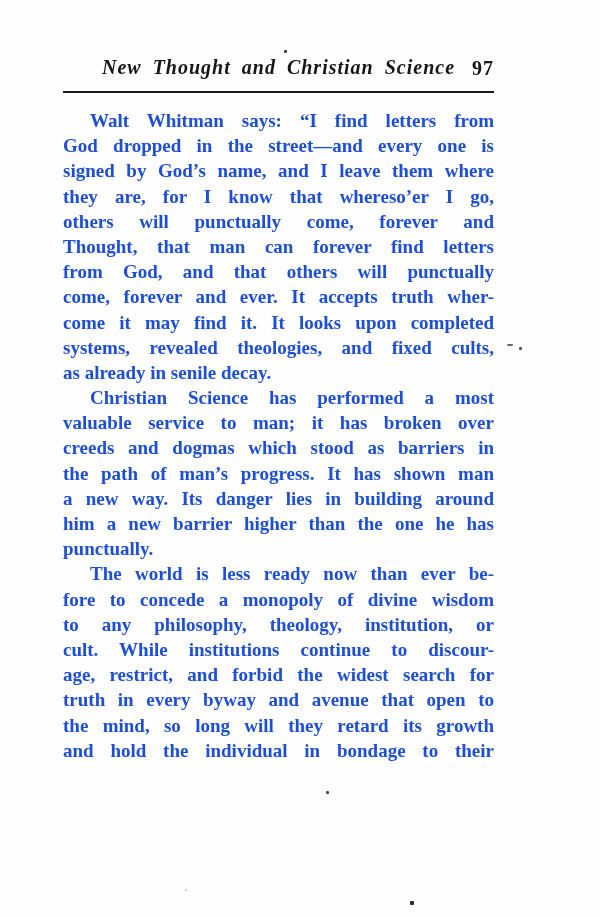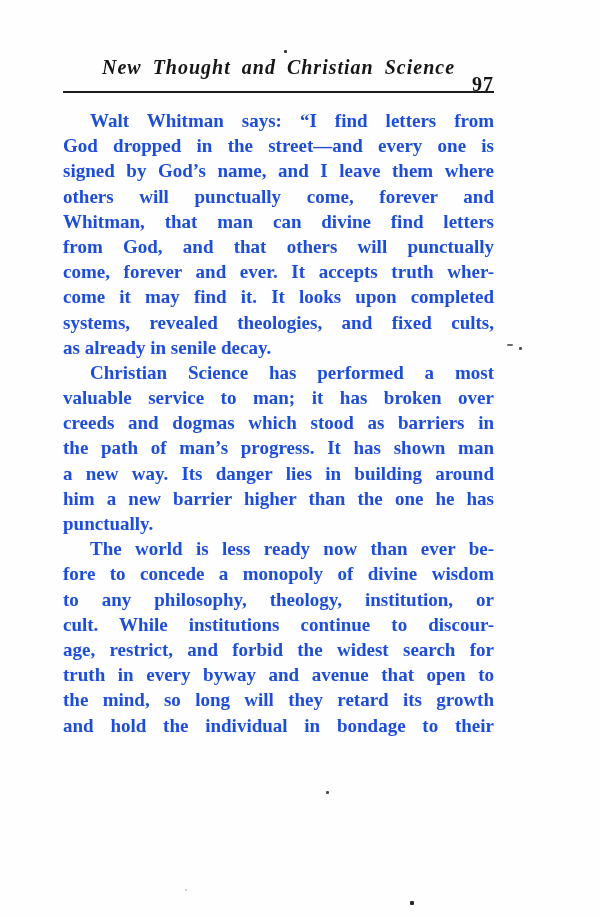--- a/index.html
+++ b/index.html
@@ -30,21 +30,21 @@
     font-style: italic;
     font-weight: bold;
     font-size: 20px;
     letter-spacing: 1px;
     word-spacing: 5px;
     color: #161616;
   }
   .running-head .page-number {
     position: absolute;
     right: 0;
-    top: 17px;
+    top: 1px;
     font-size: 20px;
     font-weight: bold;
     letter-spacing: 1px;
     color: #161616;
   }
   .head-rule {
     position: absolute;
     left: 63px;
     top: 91px;
     width: 431px;
@@ -92,22 +92,23 @@
     <span class="title">New Thought and Christian Science</span>
     <span class="page-number">97</span>
   </div>
 
   <div class="head-rule"></div>
 
   <div class="text-block">
       <div class="line indent">Walt Whitman says: “I find letters from</div>
       <div class="line">God dropped in the street—and every one is</div>
       <div class="line">signed by God’s name, and I leave them where</div>
+      <div class="line">they are, for I know that whereso’er I go,</div>
       <div class="line">others will punctually come, forever and</div>
-      <div class="line">Whitman, that man can divine find letters</div>
+      <div class="line">Thought, that man can forever find letters</div>
       <div class="line">from God, and that others will punctually</div>
       <div class="line">come, forever and ever. It accepts truth wher-</div>
       <div class="line">come it may find it. It looks upon completed</div>
       <div class="line">systems, revealed theologies, and fixed cults,</div>
       <div class="line no-just">as already in senile decay.</div>
       <div class="line indent">Christian Science has performed a most</div>
       <div class="line">valuable service to man; it has broken over</div>
       <div class="line">creeds and dogmas which stood as barriers in</div>
       <div class="line">the path of man’s progress. It has shown man</div>
       <div class="line">a new way. Its danger lies in building around</div>

